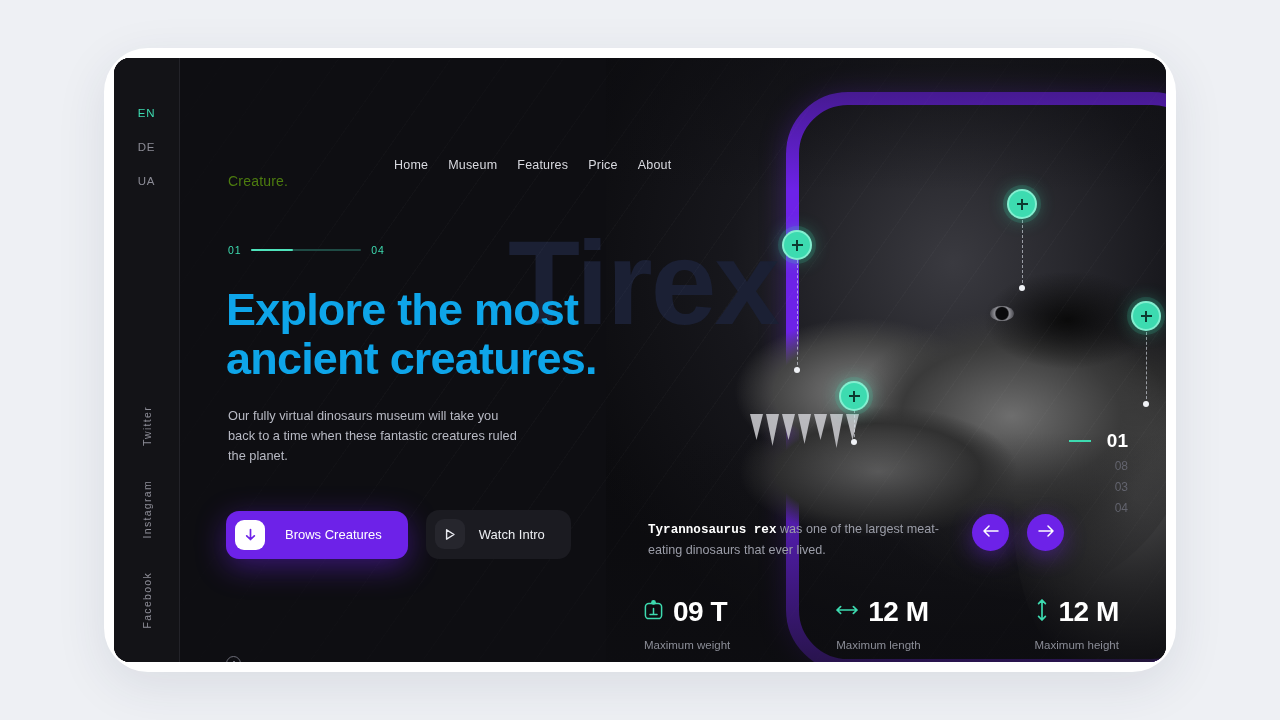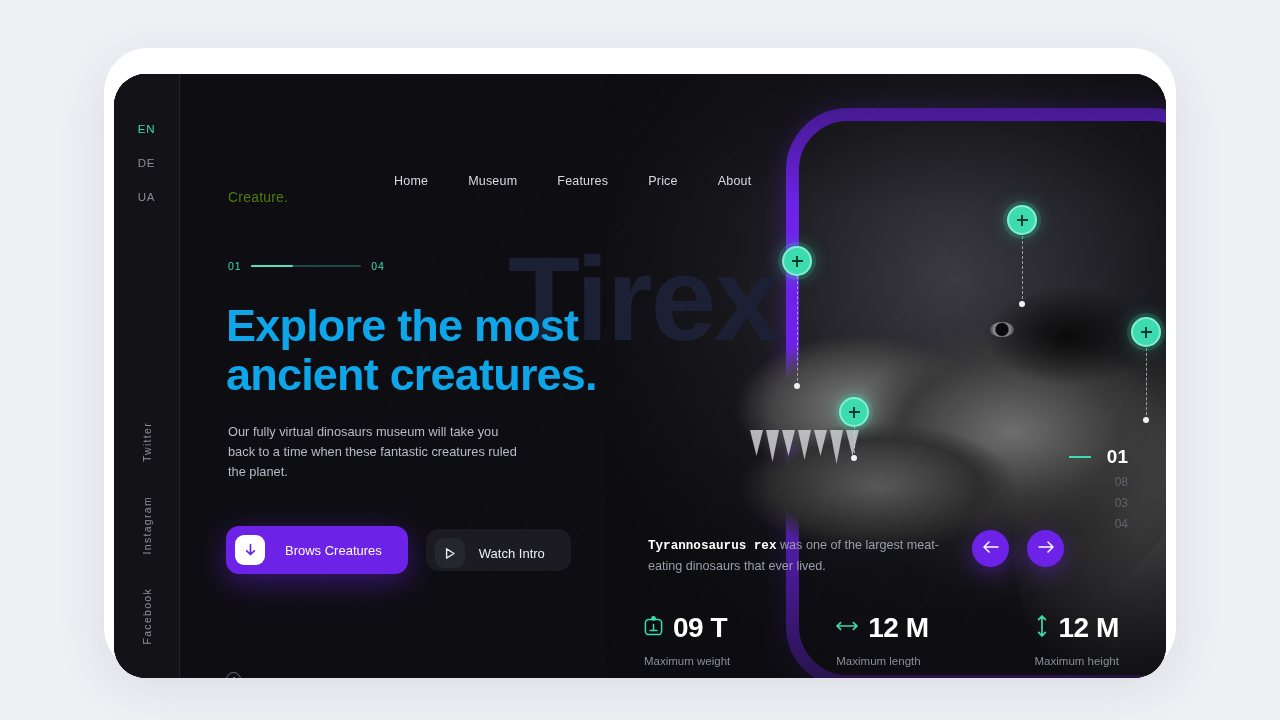--- a/index.html
+++ b/index.html
@@ -13,23 +13,22 @@
     position:absolute; left:104px; top:48px;
     width:1072px; height:624px;
     background:#ffffff;
     border-radius:44px;
     box-shadow:0 14px 50px rgba(40,50,80,.10);
     padding:10px;
   }
   #screen{
     position:relative; width:100%; height:100%;
     background:#0e0e12;
-    border-radius:32px;
+    border-radius:16px;
     overflow:hidden;
-    margin-top:16px;
   }
   
   #screen:before{
     content:""; position:absolute; inset:0;
     background:repeating-linear-gradient(125deg,
         rgba(255,255,255,.018) 0 1px, rgba(0,0,0,0) 1px 46px);
     pointer-events:none; z-index:6;
   }
 
   
@@ -160,21 +159,21 @@
     border-radius:50%; background:#f0f2f6;
   }
 
   
   #logo{
     position:absolute; z-index:14; left:114px; top:115px;
     font-size:14px; color:#4d7c0f; letter-spacing:.2px;
   }
   #main-nav{
     position:absolute; z-index:14; left:280px; top:100px;
-    display:flex; gap:40px;text-align:center;
+    display:flex; gap:20px;text-align:center;
   }
   #main-nav a{
     font-size:12.5px; color:#d9dae0; text-decoration:none; cursor:pointer;
     letter-spacing:.2px;
   }
 
   
   #slide-progress{
     position:absolute; z-index:14; left:114px; top:186px;
     display:flex; align-items:center; gap:10px;
@@ -211,21 +210,21 @@
     box-shadow:0 8px 30px rgba(109,34,232,.45);
   }
   #browse-btn .circle{
     width:30px; height:30px; border-radius:9px; background:#fff;
     display:flex; align-items:center; justify-content:center;
   }
   #browse-btn .label{ font-size:13px; color:#fff; font-weight:500; }
   #watch-btn{
     display:flex; align-items:center; gap:14px;
     background:#1b1b21; border:none; border-radius:13px;
-    padding:9px 26px 3px 9px; cursor:pointer;
+    padding:9px 26px 10px 9px; cursor:pointer;
   }
   #watch-btn .circle{
     width:30px; height:30px; border-radius:9px; background:#26262d;
     display:flex; align-items:center; justify-content:center;
   }
   #watch-btn .label{ font-size:13px; color:#eceef2; font-weight:500; }
 
   
   #scroll-hint{
     position:absolute; z-index:14; left:112px; top:598px;

